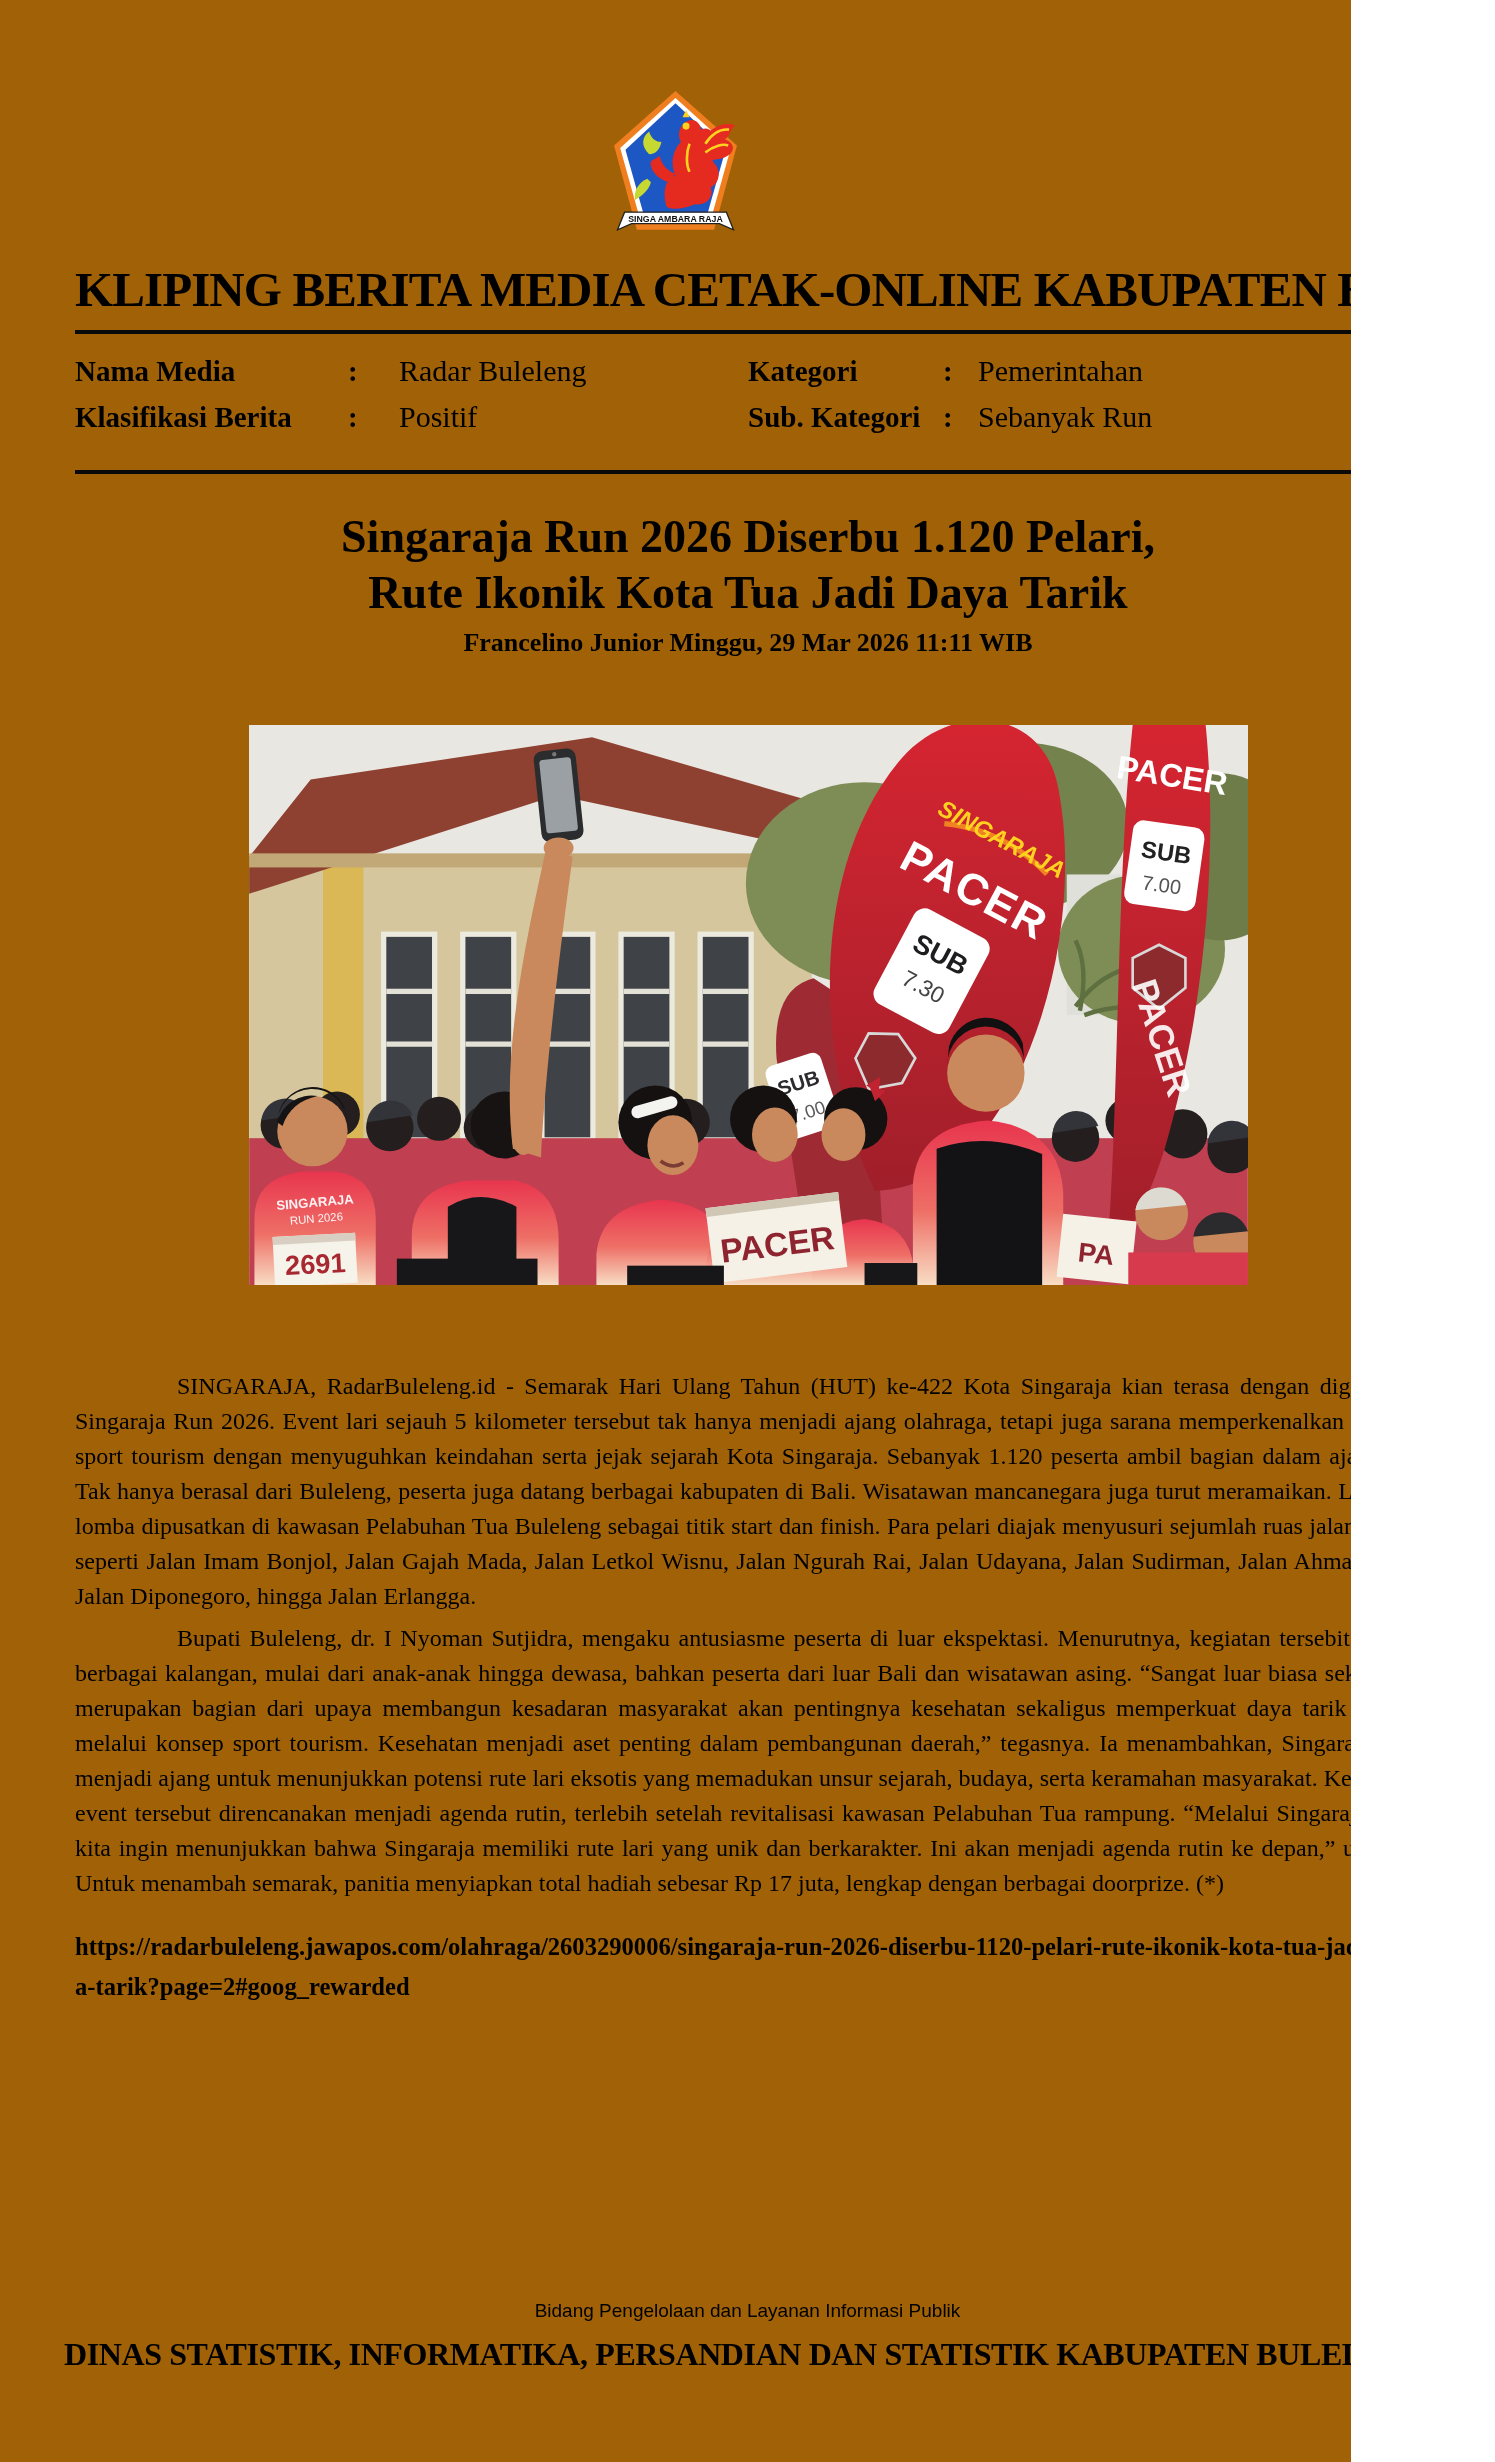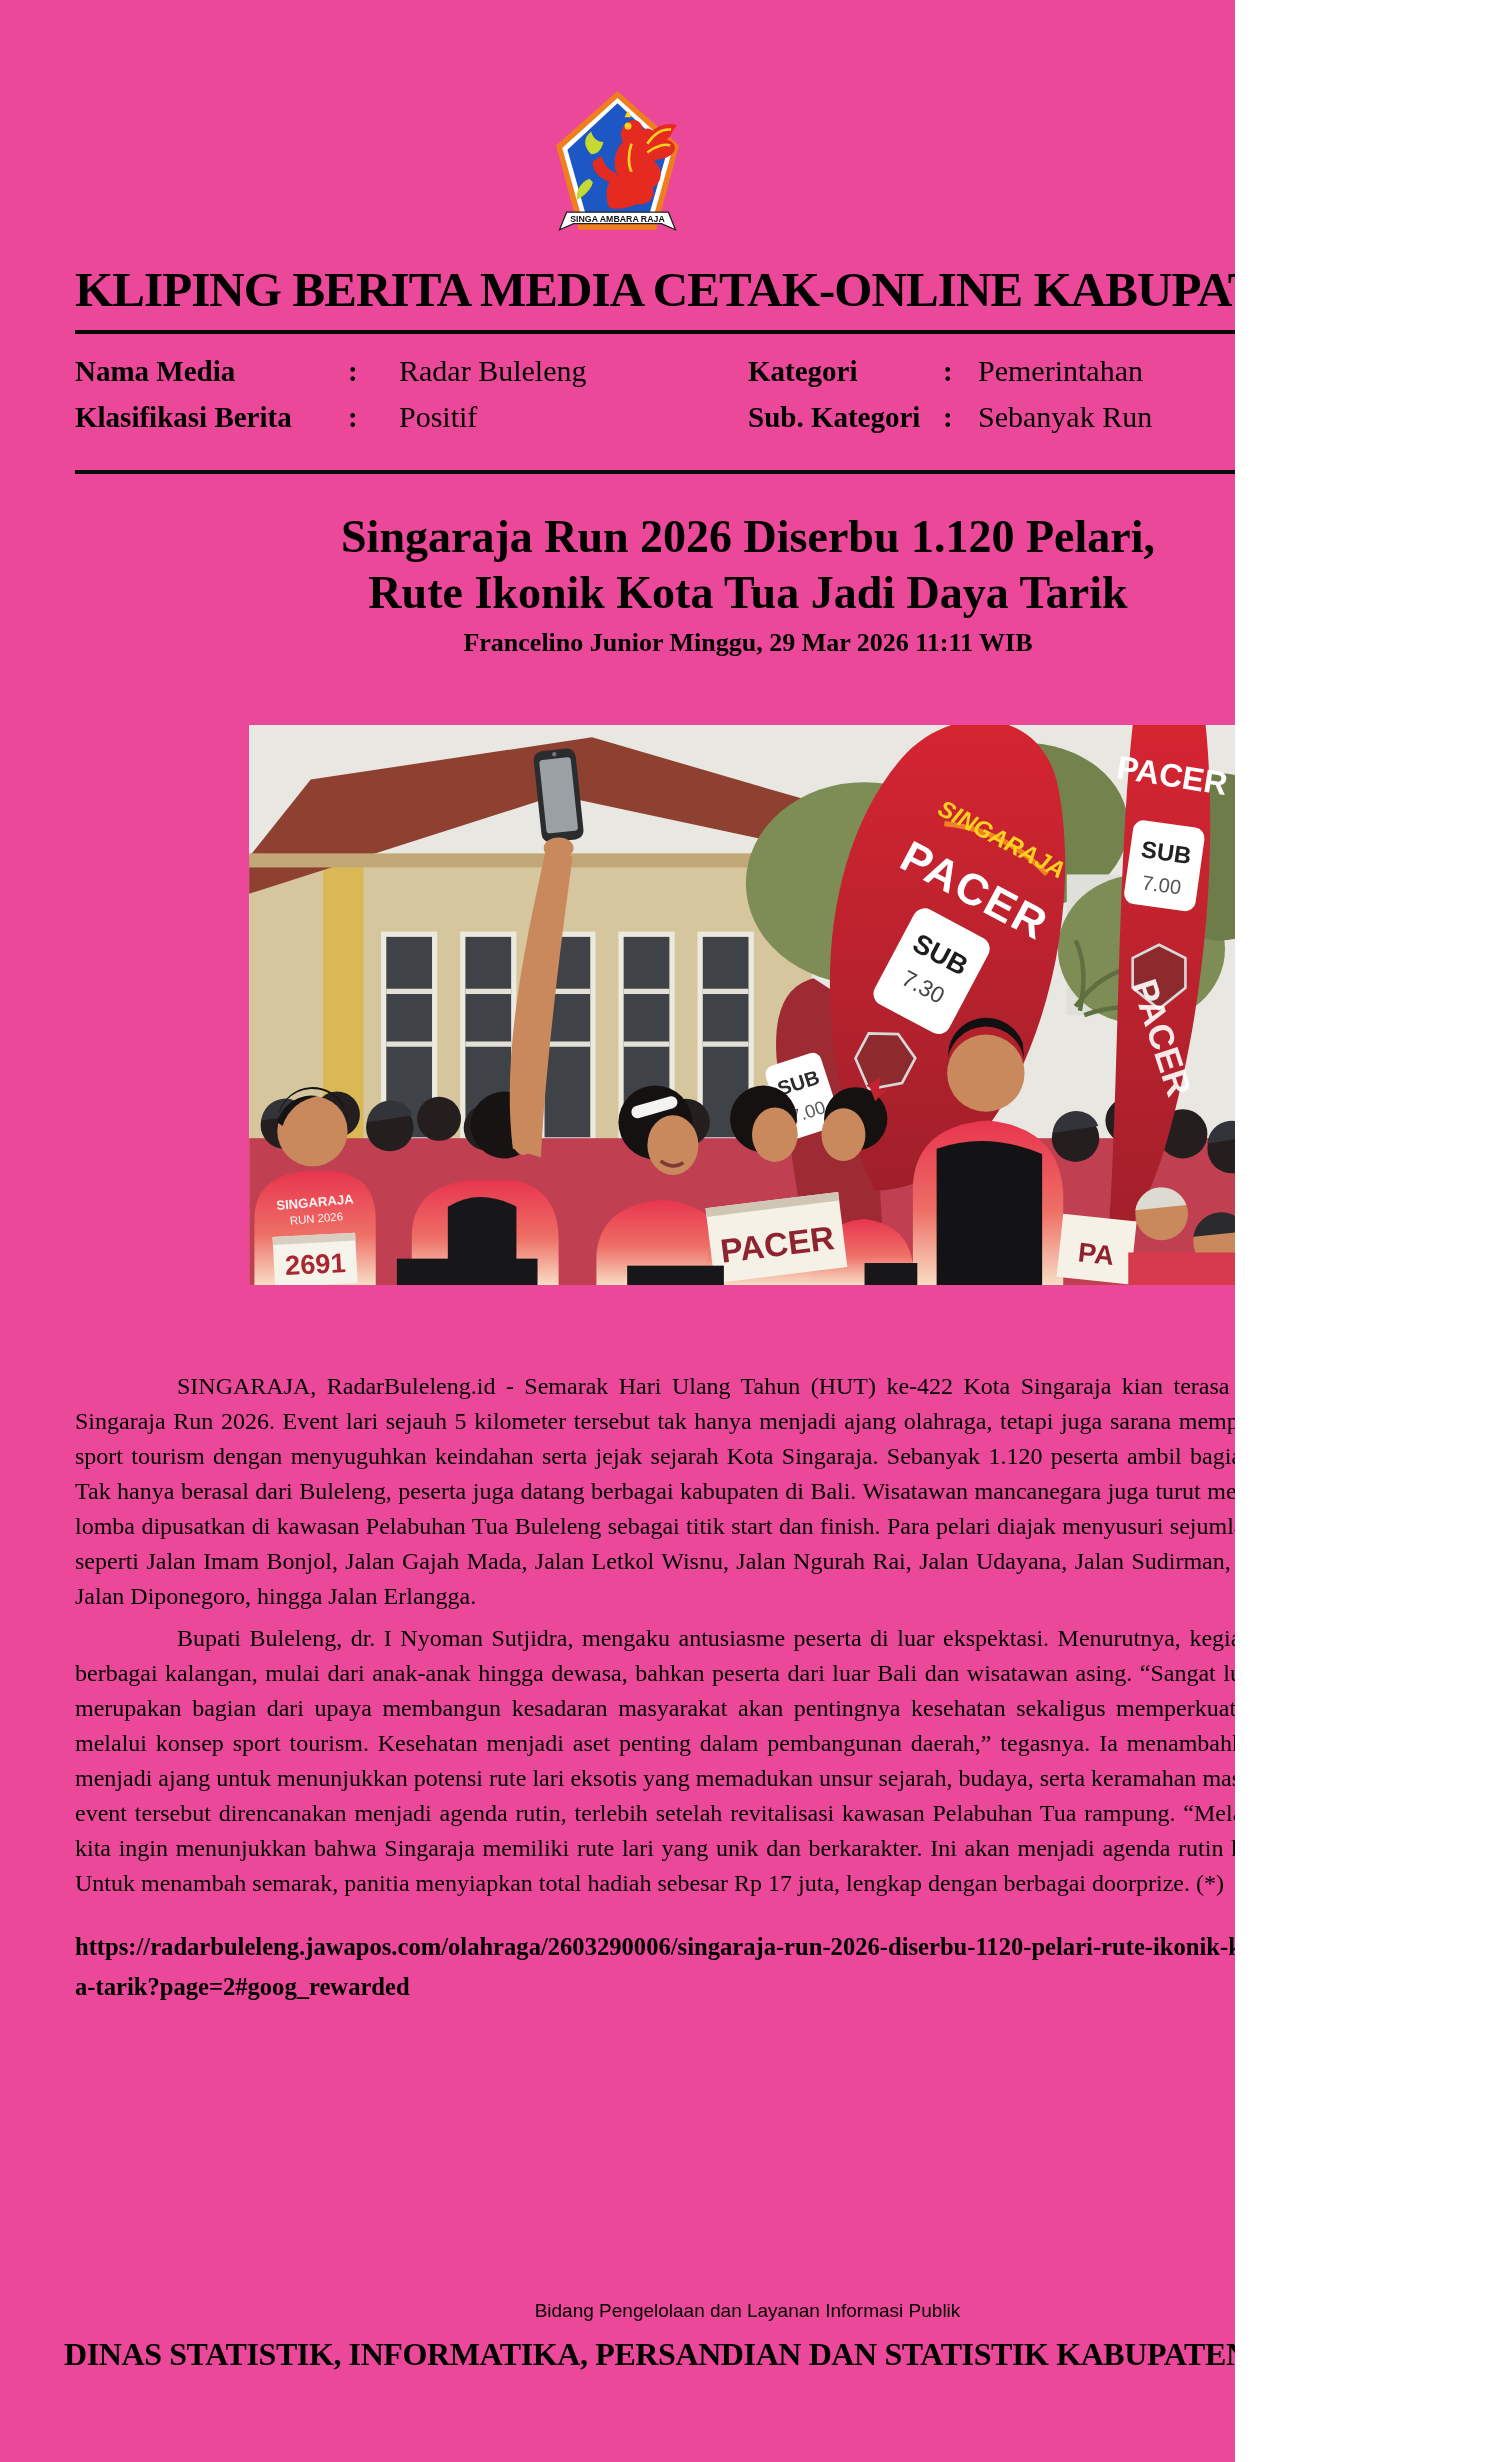--- a/index.html
+++ b/index.html
@@ -1,19 +1,19 @@
 <!DOCTYPE html>
 <html style="font-size:14px"><head>
 <meta charset="utf-8">
 <style>
   html,body{margin:0;padding:0;background:#ffffff;}
   .page{
     position:relative;
-    width:1235px;height:2462px;
-    background:#ec4899;
+    width:1351px;height:2462px;
+    background:#a16207;
     overflow:hidden;
     font-family:"Liberation Serif", serif;
     color:#000;
   }
   .content{margin:0 75px;width:1346px;}
 
   
   .logo-wrap{display:flex;justify-content:center;padding-top:91px;}
   .page-title{
     margin:26px 0 0 0;

